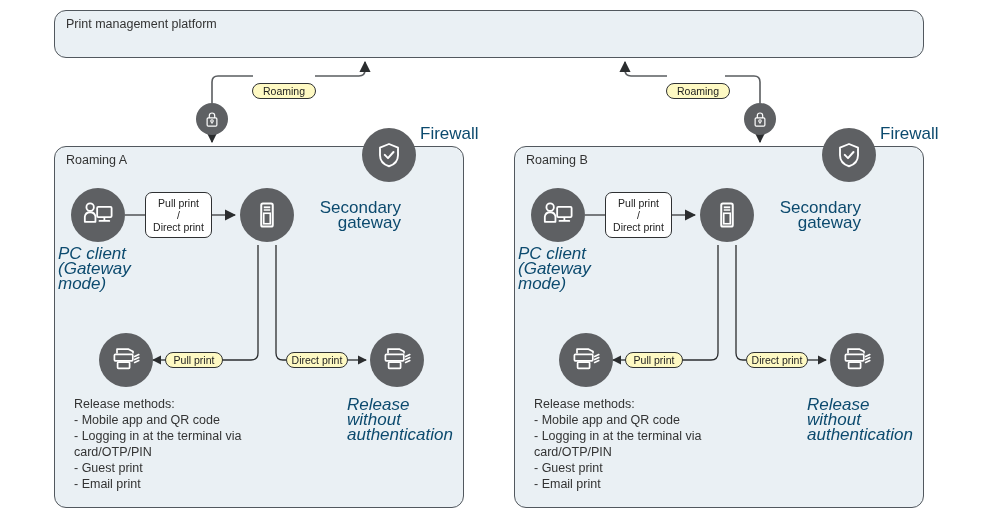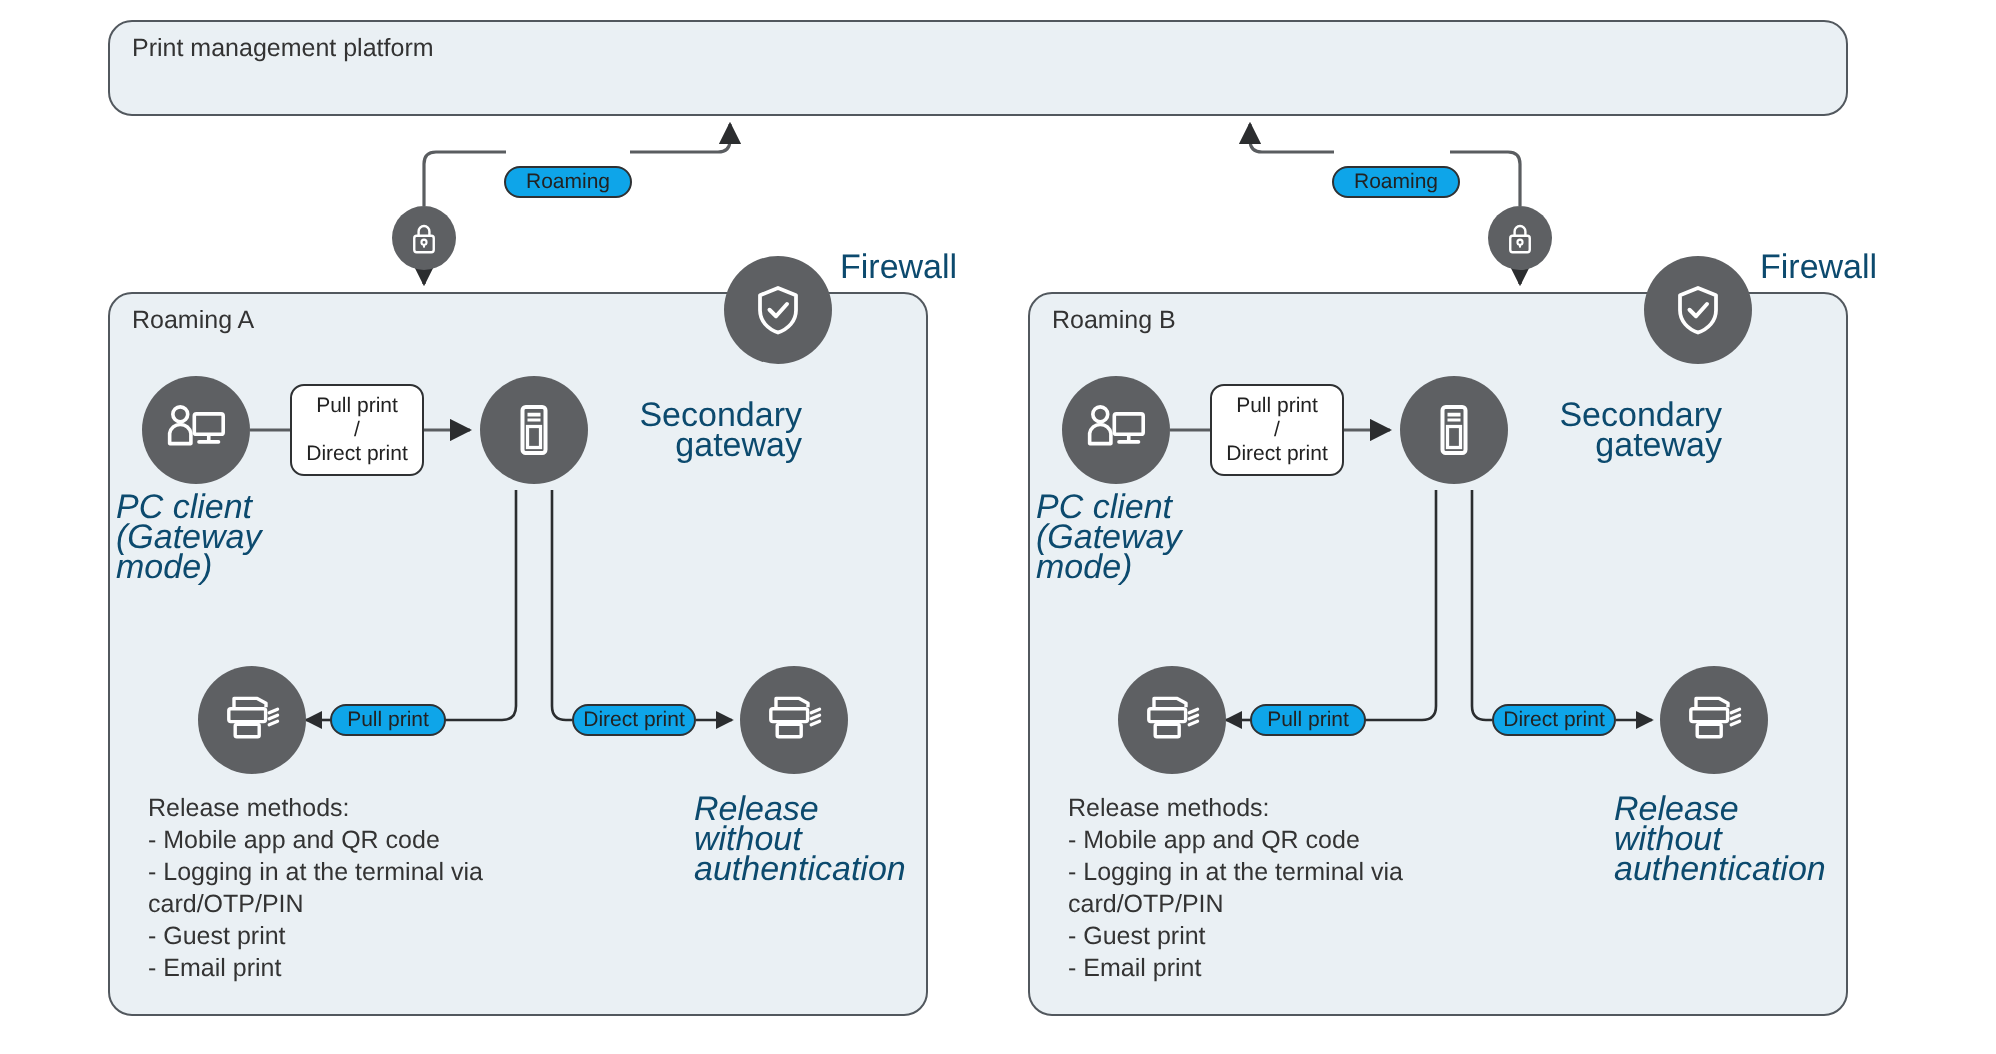--- a/index.html
+++ b/index.html
@@ -86,21 +86,21 @@
     text-align: center;
     display: flex;
     flex-direction: column;
     align-items: center;
     justify-content: center;
     box-sizing: border-box;
     white-space: pre-line;
   }
   .edge-pill {
     position: absolute;
-    background: #0ea5e9;
+    background: #fef9c3;
     border: 1px solid #2f3133;
     border-radius: 999px;
     font-size: 10.5px;
     color: #222222;
     text-align: center;
     display: flex;
     align-items: center;
     justify-content: center;
     box-sizing: border-box;
     white-space: nowrap;

